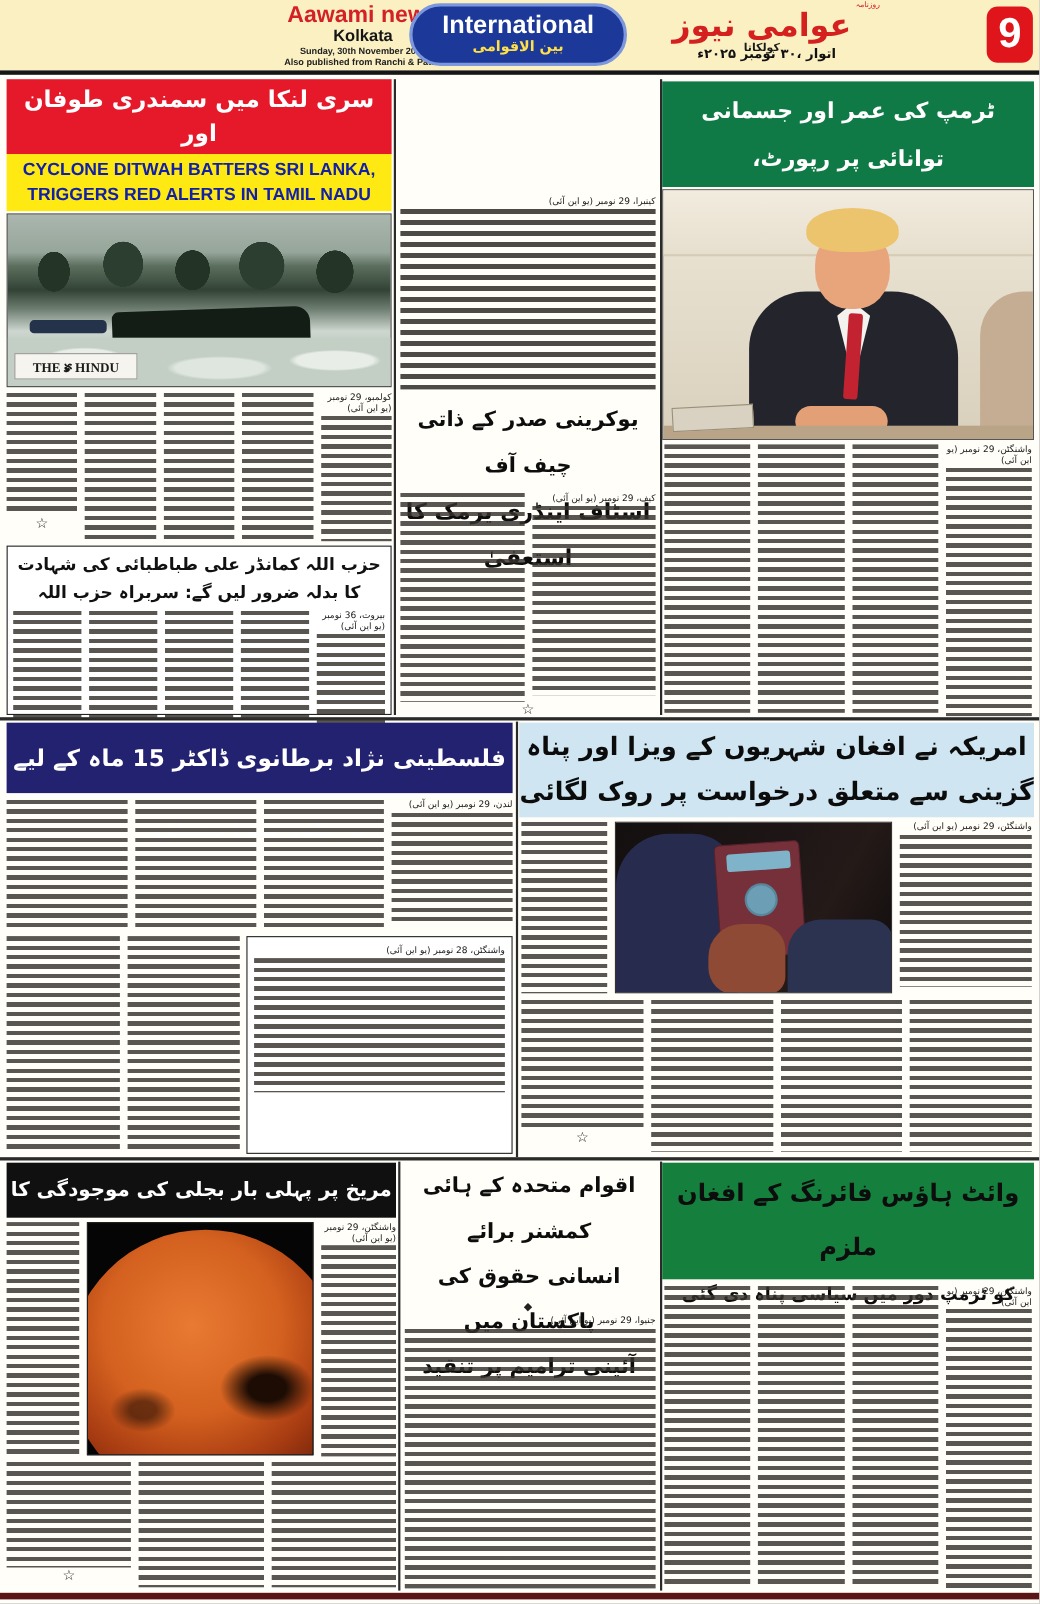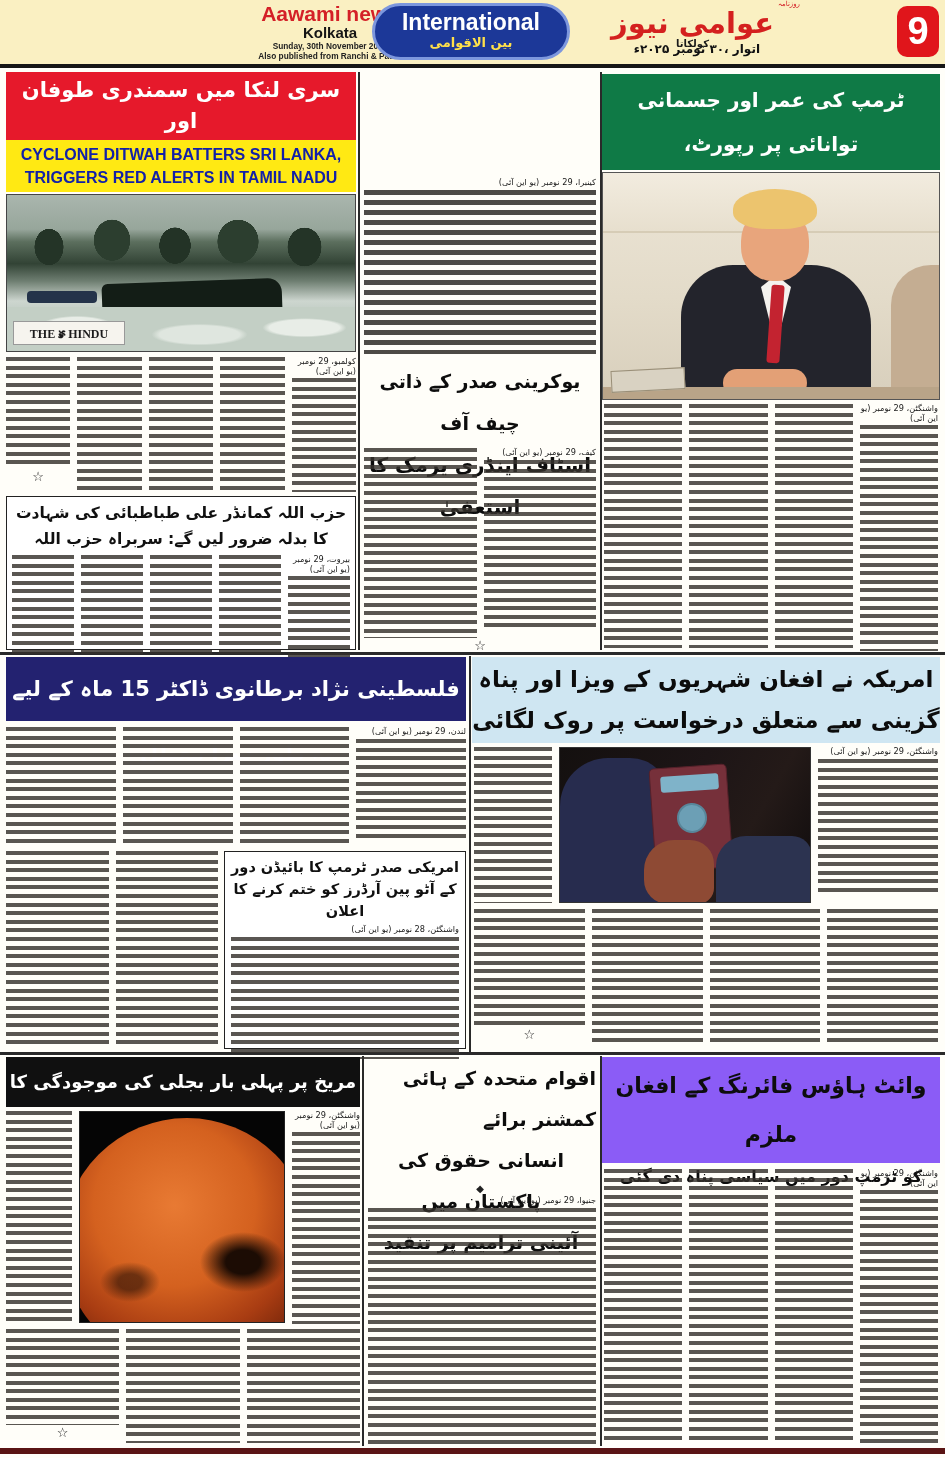--- a/index.html
+++ b/index.html
@@ -100,21 +100,21 @@
     <div>
         <div class="sim" style="height:112px;"></div>
       <div class="star">☆</div>
       </div>
   </div>
 
   <div class="abs boxed" style="left:6px;top:496px;width:350px;height:154px;background:#fff;padding:3px 5px;">
     <div class="ur b center" style="font-size:15.5px;color:#111;line-height:26px;">حزب اللہ کمانڈر علی طباطبائی کی شہادت کا بدلہ ضرور لیں گے: سربراہ حزب اللہ</div>
     <div class="cols" style="height:116px;margin-top:3px;">
       <div>
-          <div class="dateline">بیروت، 29 نومبر (یو این آئی)</div>
+          <div class="dateline">بیروت، 36 نومبر (یو این آئی)</div>
         <div class="sim" style="height:96px;"></div>
         </div>
       <div>
           <div class="sim" style="height:114px;"></div>
         </div>
       <div>
           <div class="sim" style="height:114px;"></div>
         </div>
       <div>
           <div class="sim" style="height:114px;"></div>
@@ -201,21 +201,20 @@
   <div class="abs cols" style="left:6px;top:851px;width:212px;height:198px;">
     <div>
         <div class="sim" style="height:196px;"></div>
       </div>
     <div>
         <div class="sim" style="height:196px;"></div>
       </div>
   </div>
 
   <div class="abs boxed" style="left:224px;top:851px;width:242px;height:198px;background:#fff;padding:4px 6px;">
-    <div class="ur b" style="font-size:14.5px;color:#101010;line-height:22px;text-align:center;">امریکی صدر ٹرمپ کا بائیڈن دور کے آٹو پین آرڈرز کو ختم کرنے کا اعلان</div>
     <div class="dateline" style="margin-top:3px;">واشنگٹن، 28 نومبر (یو این آئی)</div>
     <div class="sim" style="height:122px;"></div>
   </div>
 
   <div class="abs center" style="left:472px;top:657px;width:468px;height:86px;background:#cfe6f2;padding-top:2px;">
     <div class="ur b" style="font-size:23px;color:#0c0c0c;line-height:41px;">امریکہ نے افغان شہریوں کے ویزا اور پناہ</div>
     <div class="ur b" style="font-size:23px;color:#0c0c0c;line-height:41px;">گزینی سے متعلق درخواست پر روک لگائی</div>
   </div>
 
   <div class="abs cols" style="left:474px;top:747px;width:464px;height:158px;">
@@ -282,31 +281,31 @@
     <div>
         <div class="sim" style="height:114px;"></div>
       </div>
     <div>
         <div class="sim" style="height:96px;"></div>
       <div class="star">☆</div>
       </div>
   </div>
 
   <div class="abs center" style="left:366px;top:1058px;width:230px;">
-    <div class="ur b" style="font-size:19px;color:#0d0d0d;line-height:41px;text-align:right;">اقوام متحدہ کے ہائی کمشنر برائے</div>
+    <div class="ur b" style="font-size:19px;color:#0d0d0d;line-height:41px;">اقوام متحدہ کے ہائی کمشنر برائے</div>
     <div class="ur b" style="font-size:19px;color:#0d0d0d;line-height:41px;">انسانی حقوق کی پاکستان میں</div>
     <div class="ur b" style="font-size:19px;color:#0d0d0d;line-height:41px;">آئینی ترامیم پر تنقید</div>
   </div>
   <div class="abs star" style="left:470px;top:1183px;width:20px;font-size:10px;">◆</div>
   <div class="abs" style="left:368px;top:1196px;width:228px;height:250px;">
     <div class="dateline">جنیوا، 29 نومبر (یو این آئی)</div>
     <div class="sim" style="height:236px;"></div>
   </div>
 
-  <div class="abs center" style="left:602px;top:1057px;width:338px;height:106px;background:#8b5cf6;padding-top:4px;">
+  <div class="abs center" style="left:602px;top:1057px;width:338px;height:106px;background:#15803d;padding-top:4px;">
     <div class="ur b" style="font-size:22px;color:#0d0d0d;line-height:49px;">وائٹ ہاؤس فائرنگ کے افغان ملزم</div>
     <div class="ur b" style="font-size:16px;color:#0d0d0d;line-height:35px;">کو ٹرمپ دور میں سیاسی پناہ دی گئی</div>
   </div>
   <div class="abs cols" style="left:604px;top:1169px;width:334px;height:277px;">
     <div>
         <div class="dateline">واشنگٹن، 29 نومبر (یو این آئی)</div>
       <div class="sim" style="height:256px;"></div>
       </div>
     <div>
         <div class="sim" style="height:274px;"></div>

